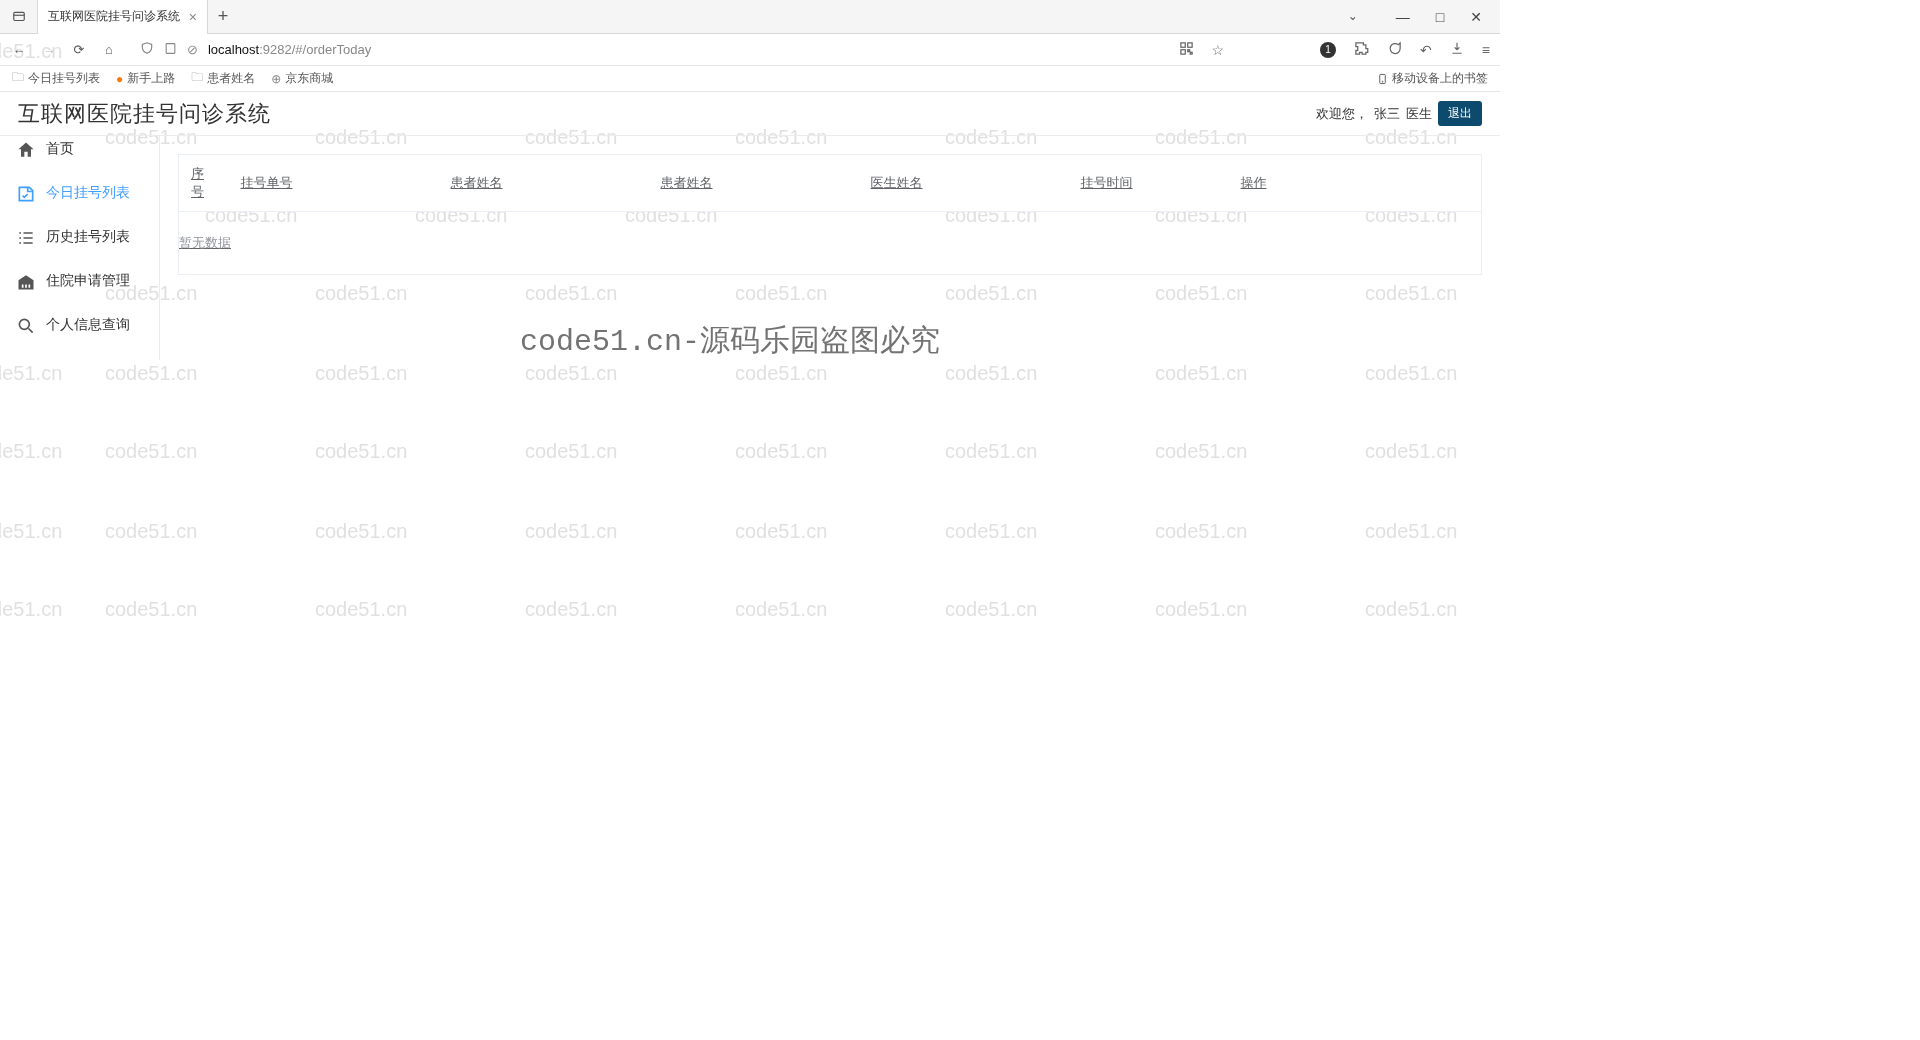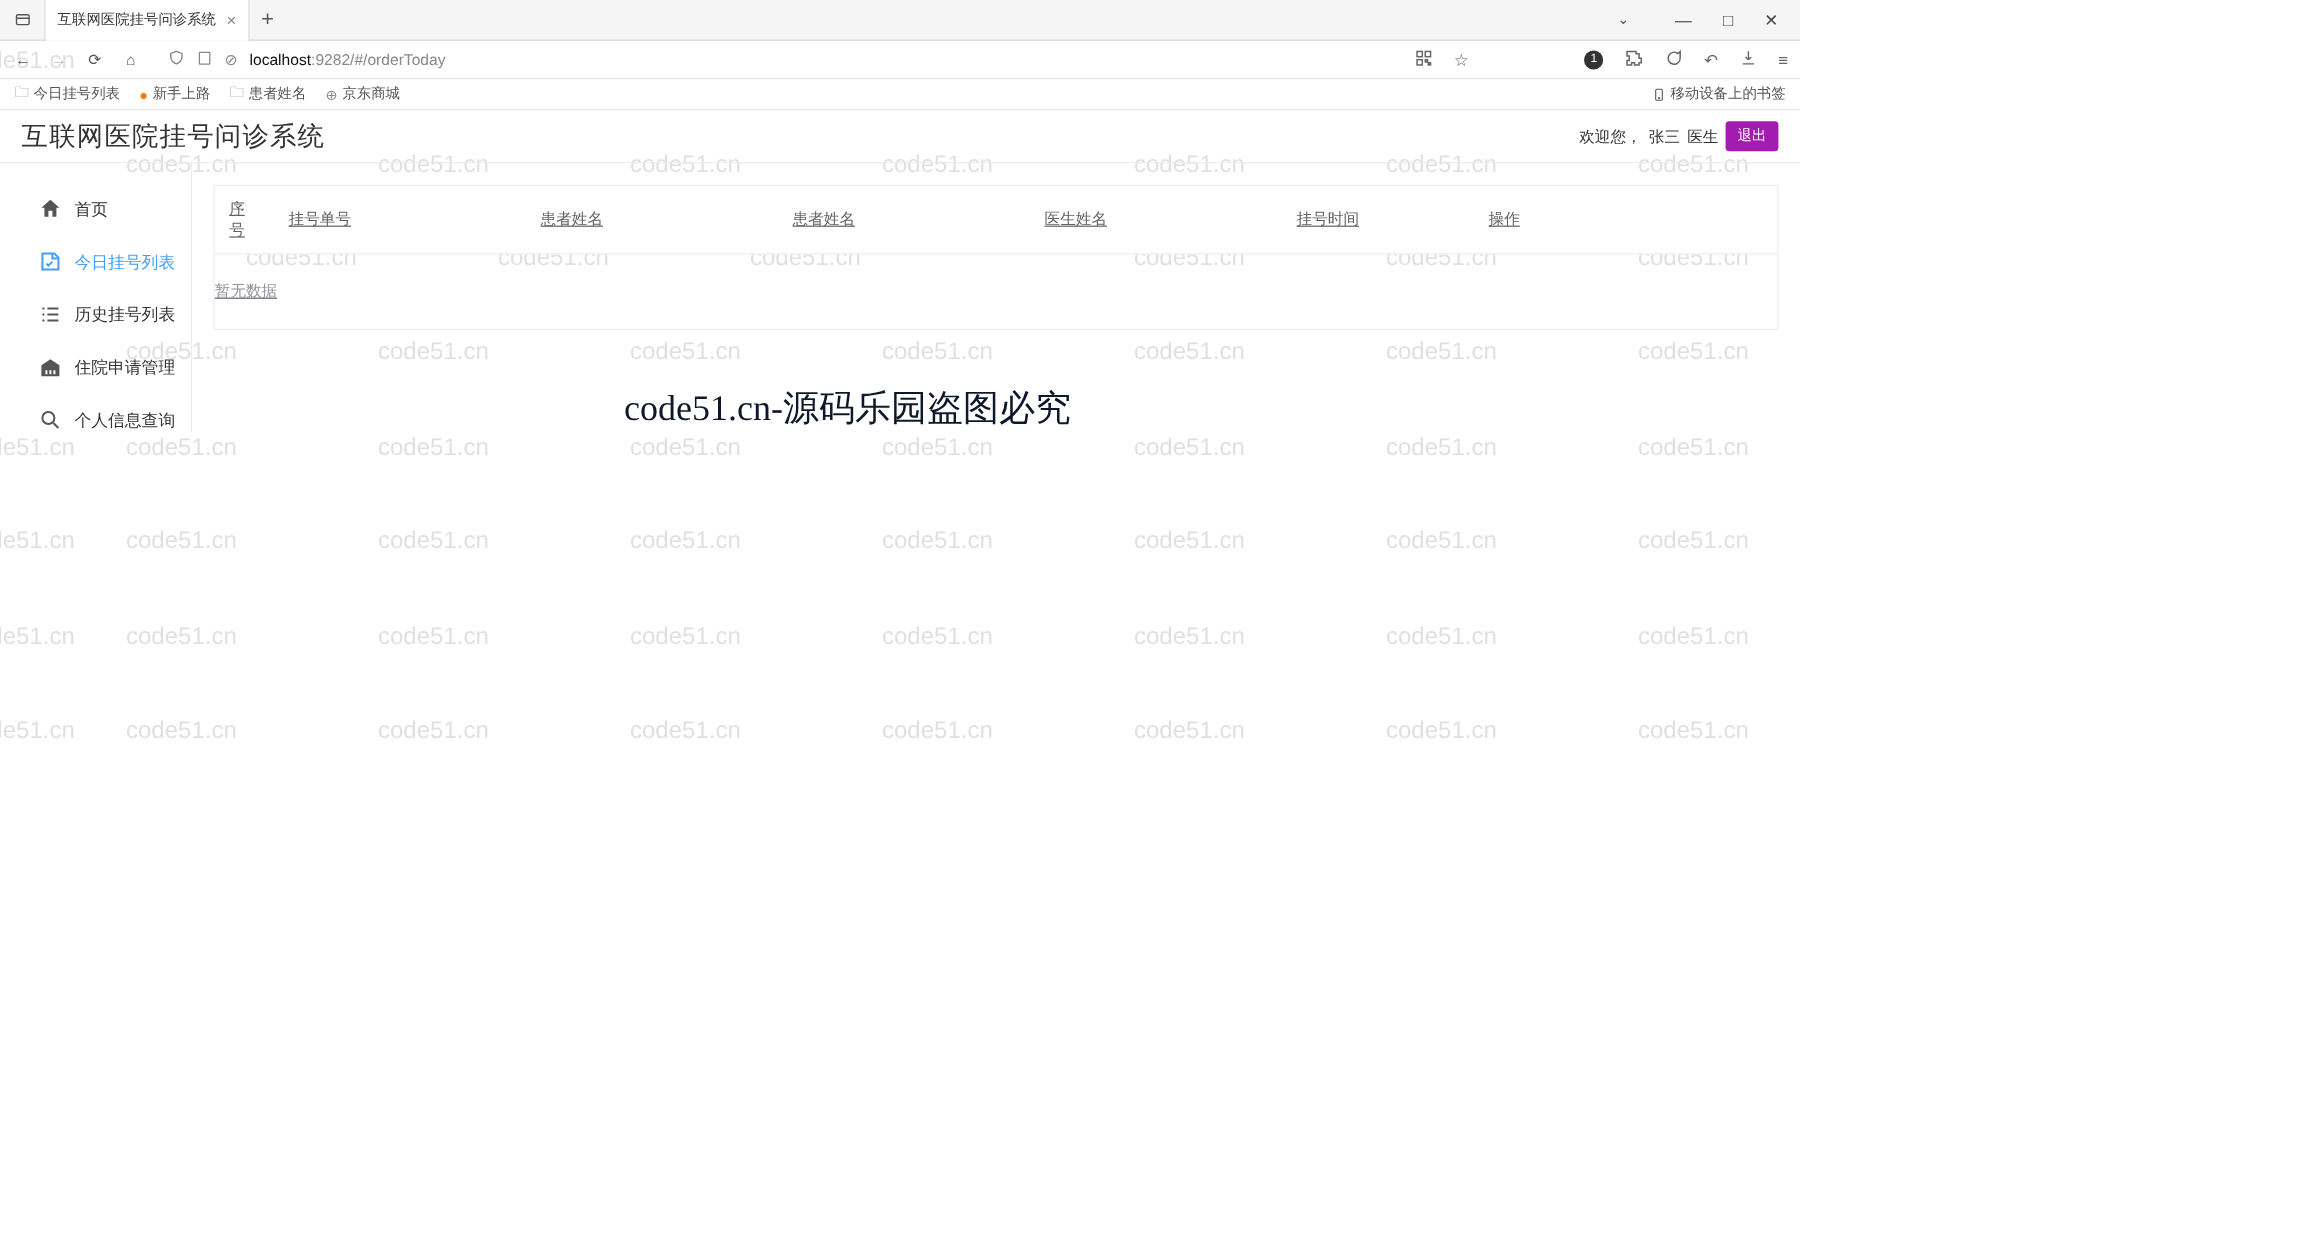--- a/index.html
+++ b/index.html
@@ -110,43 +110,43 @@
   }
   .app-header-right {
     margin-left: auto;
     display: flex;
     align-items: center;
     gap: 6px;
     font-size: 13px;
   }
   .uname { font-weight: 400; }
   .logout-btn {
-    background: #a21caf;
+    background: #0c4a6e;
     color: #fff;
     border: none;
     padding: 4px 10px;
     border-radius: 3px;
     font-size: 12px;
   }
 
   .app-body {
     display: flex;
     height: calc(100% - 34px - 32px - 26px - 44px);
   }
   .sidebar {
     width: 160px;
     border-right: 1px solid #ececec;
     padding-top: 4px;
   }
   .side-item {
     display: flex;
-    align-items: flex-end;
+    align-items: flex-start;
     gap: 10px;
     height: 44px;
-    padding-left: 32px;
+    padding-left: 16px;
     font-size: 14px;
     color: #333;
     cursor: pointer;
   }
   .side-item.active { color: #409eff; }
   .side-icon {
     width: 20px; height: 20px;
     display: inline-flex; align-items: center; justify-content: center;
   }
 
@@ -188,23 +188,23 @@
   }
   .wm {
     position: absolute;
     color: #bfbfbf7a;
     font-size: 20px;
     font-family: Arial, sans-serif;
     white-space: nowrap;
   }
   .wm-red {
     position: absolute;
-    color: #0f172a;
+    color: #737373;
     font-size: 30px;
-    font-family: Liberation Serif, serif;
+    font-family: Liberation Mono, monospace;
     white-space: nowrap;
     pointer-events: none;
   }
 
   .content-layer { position: relative; z-index: 1; }
 </style>
 </head>
 <body>
 
 <div class="wm-grid">

